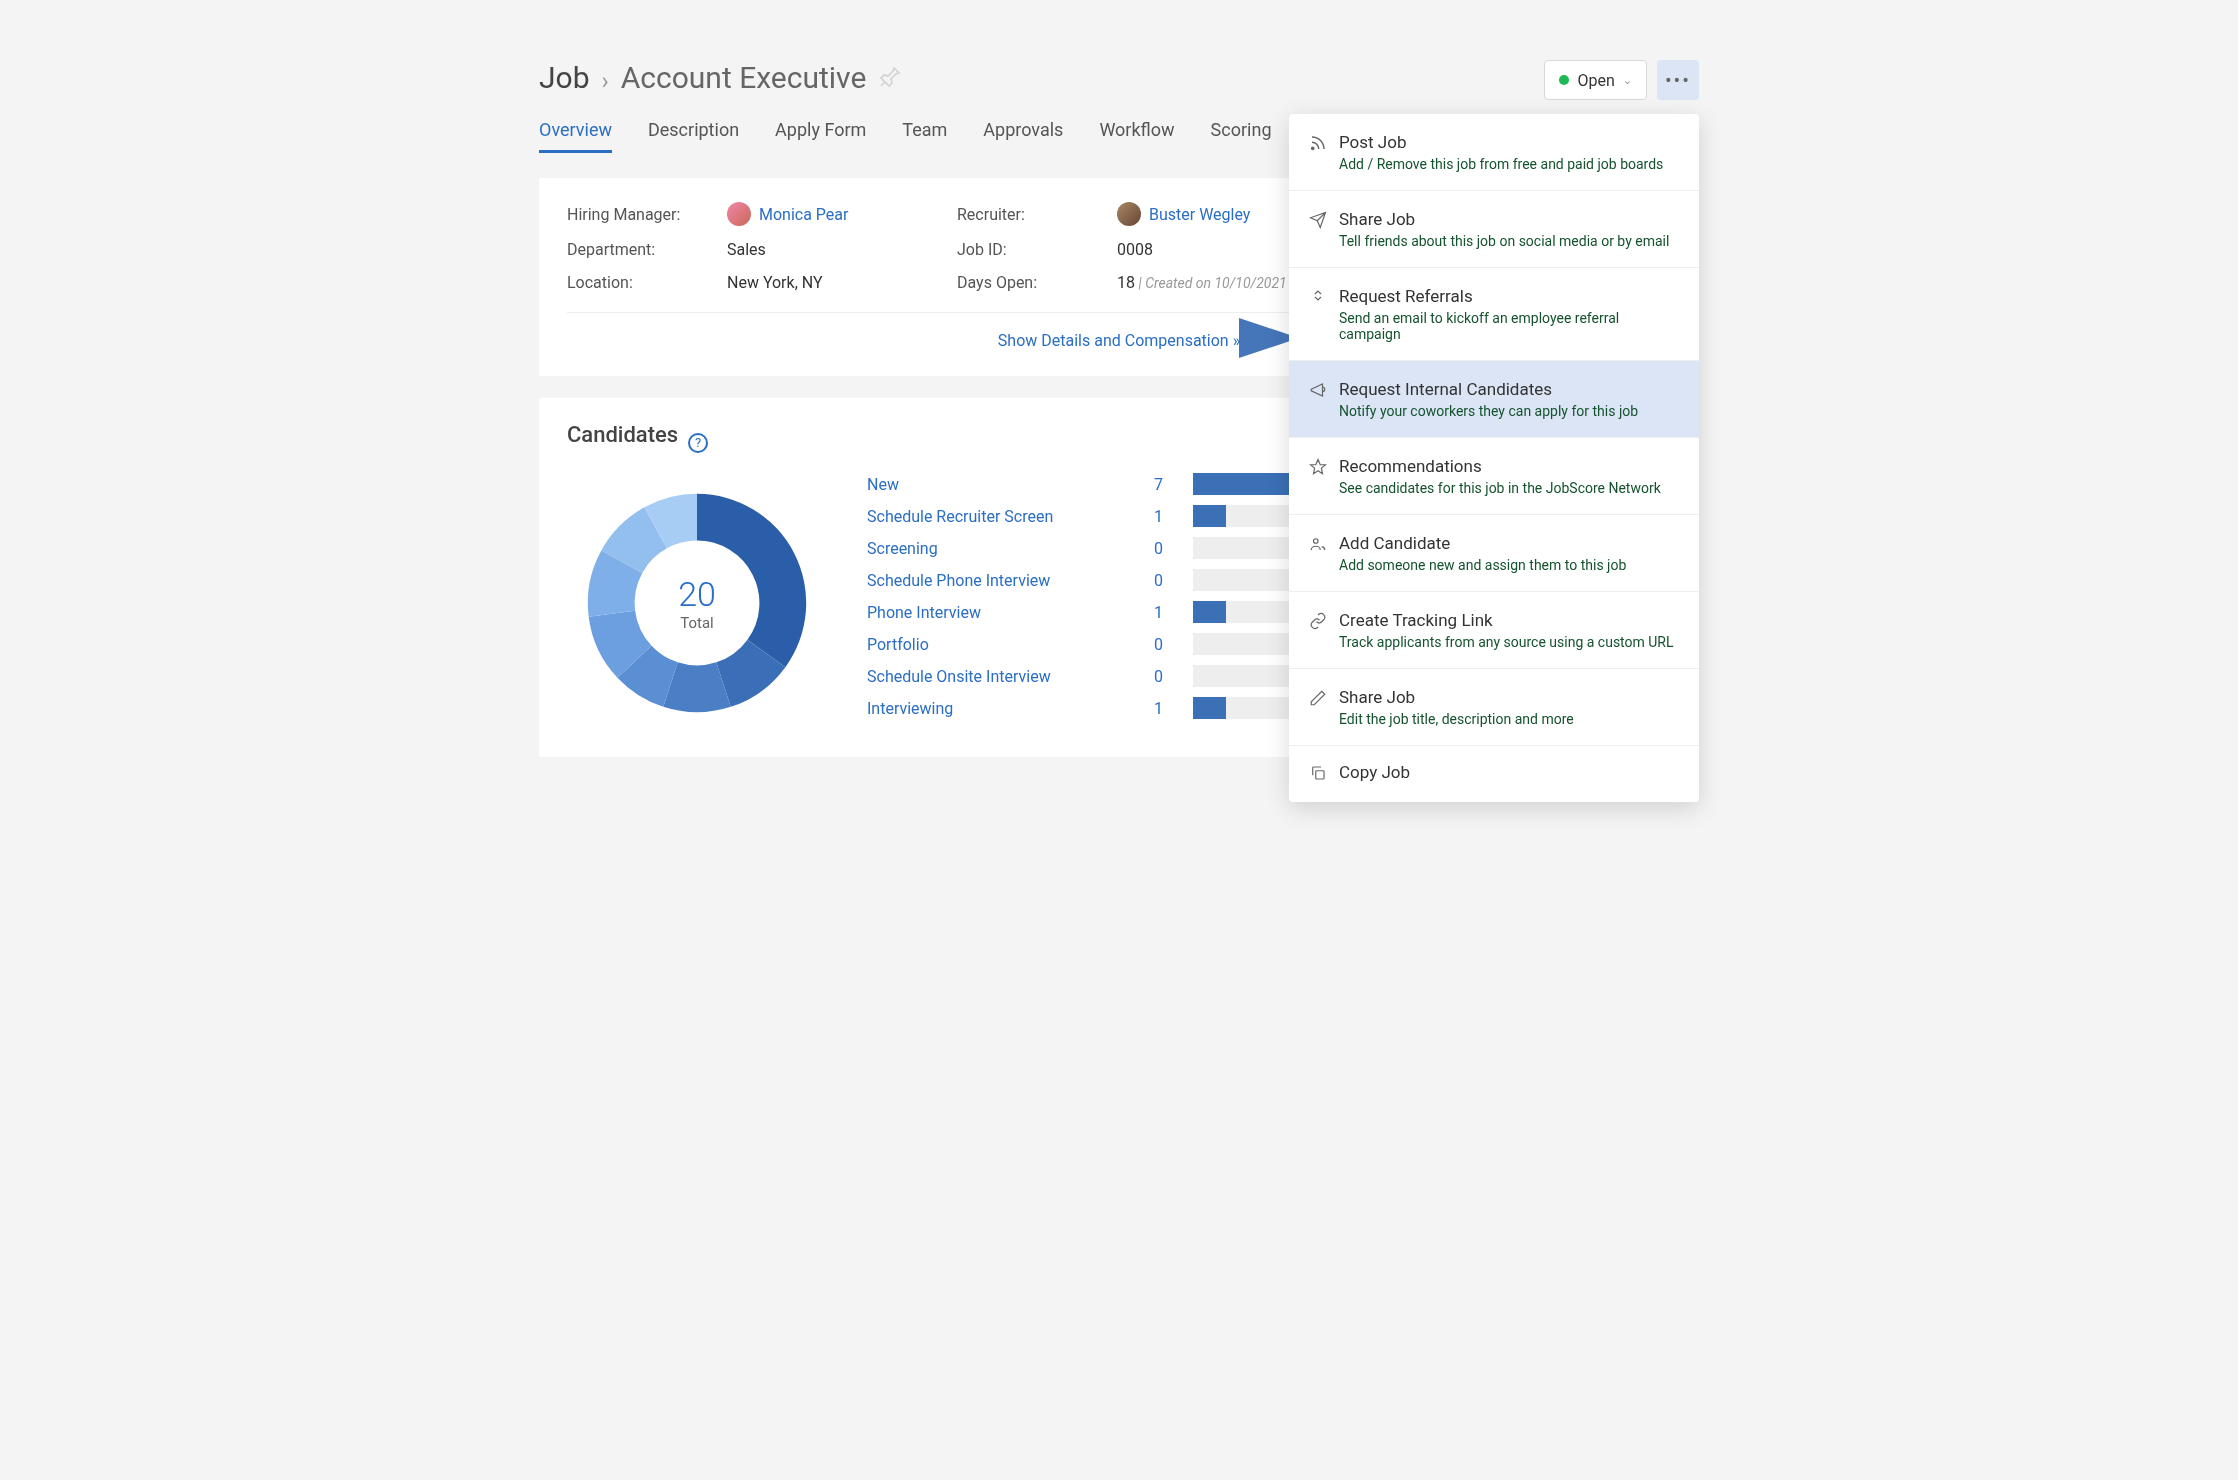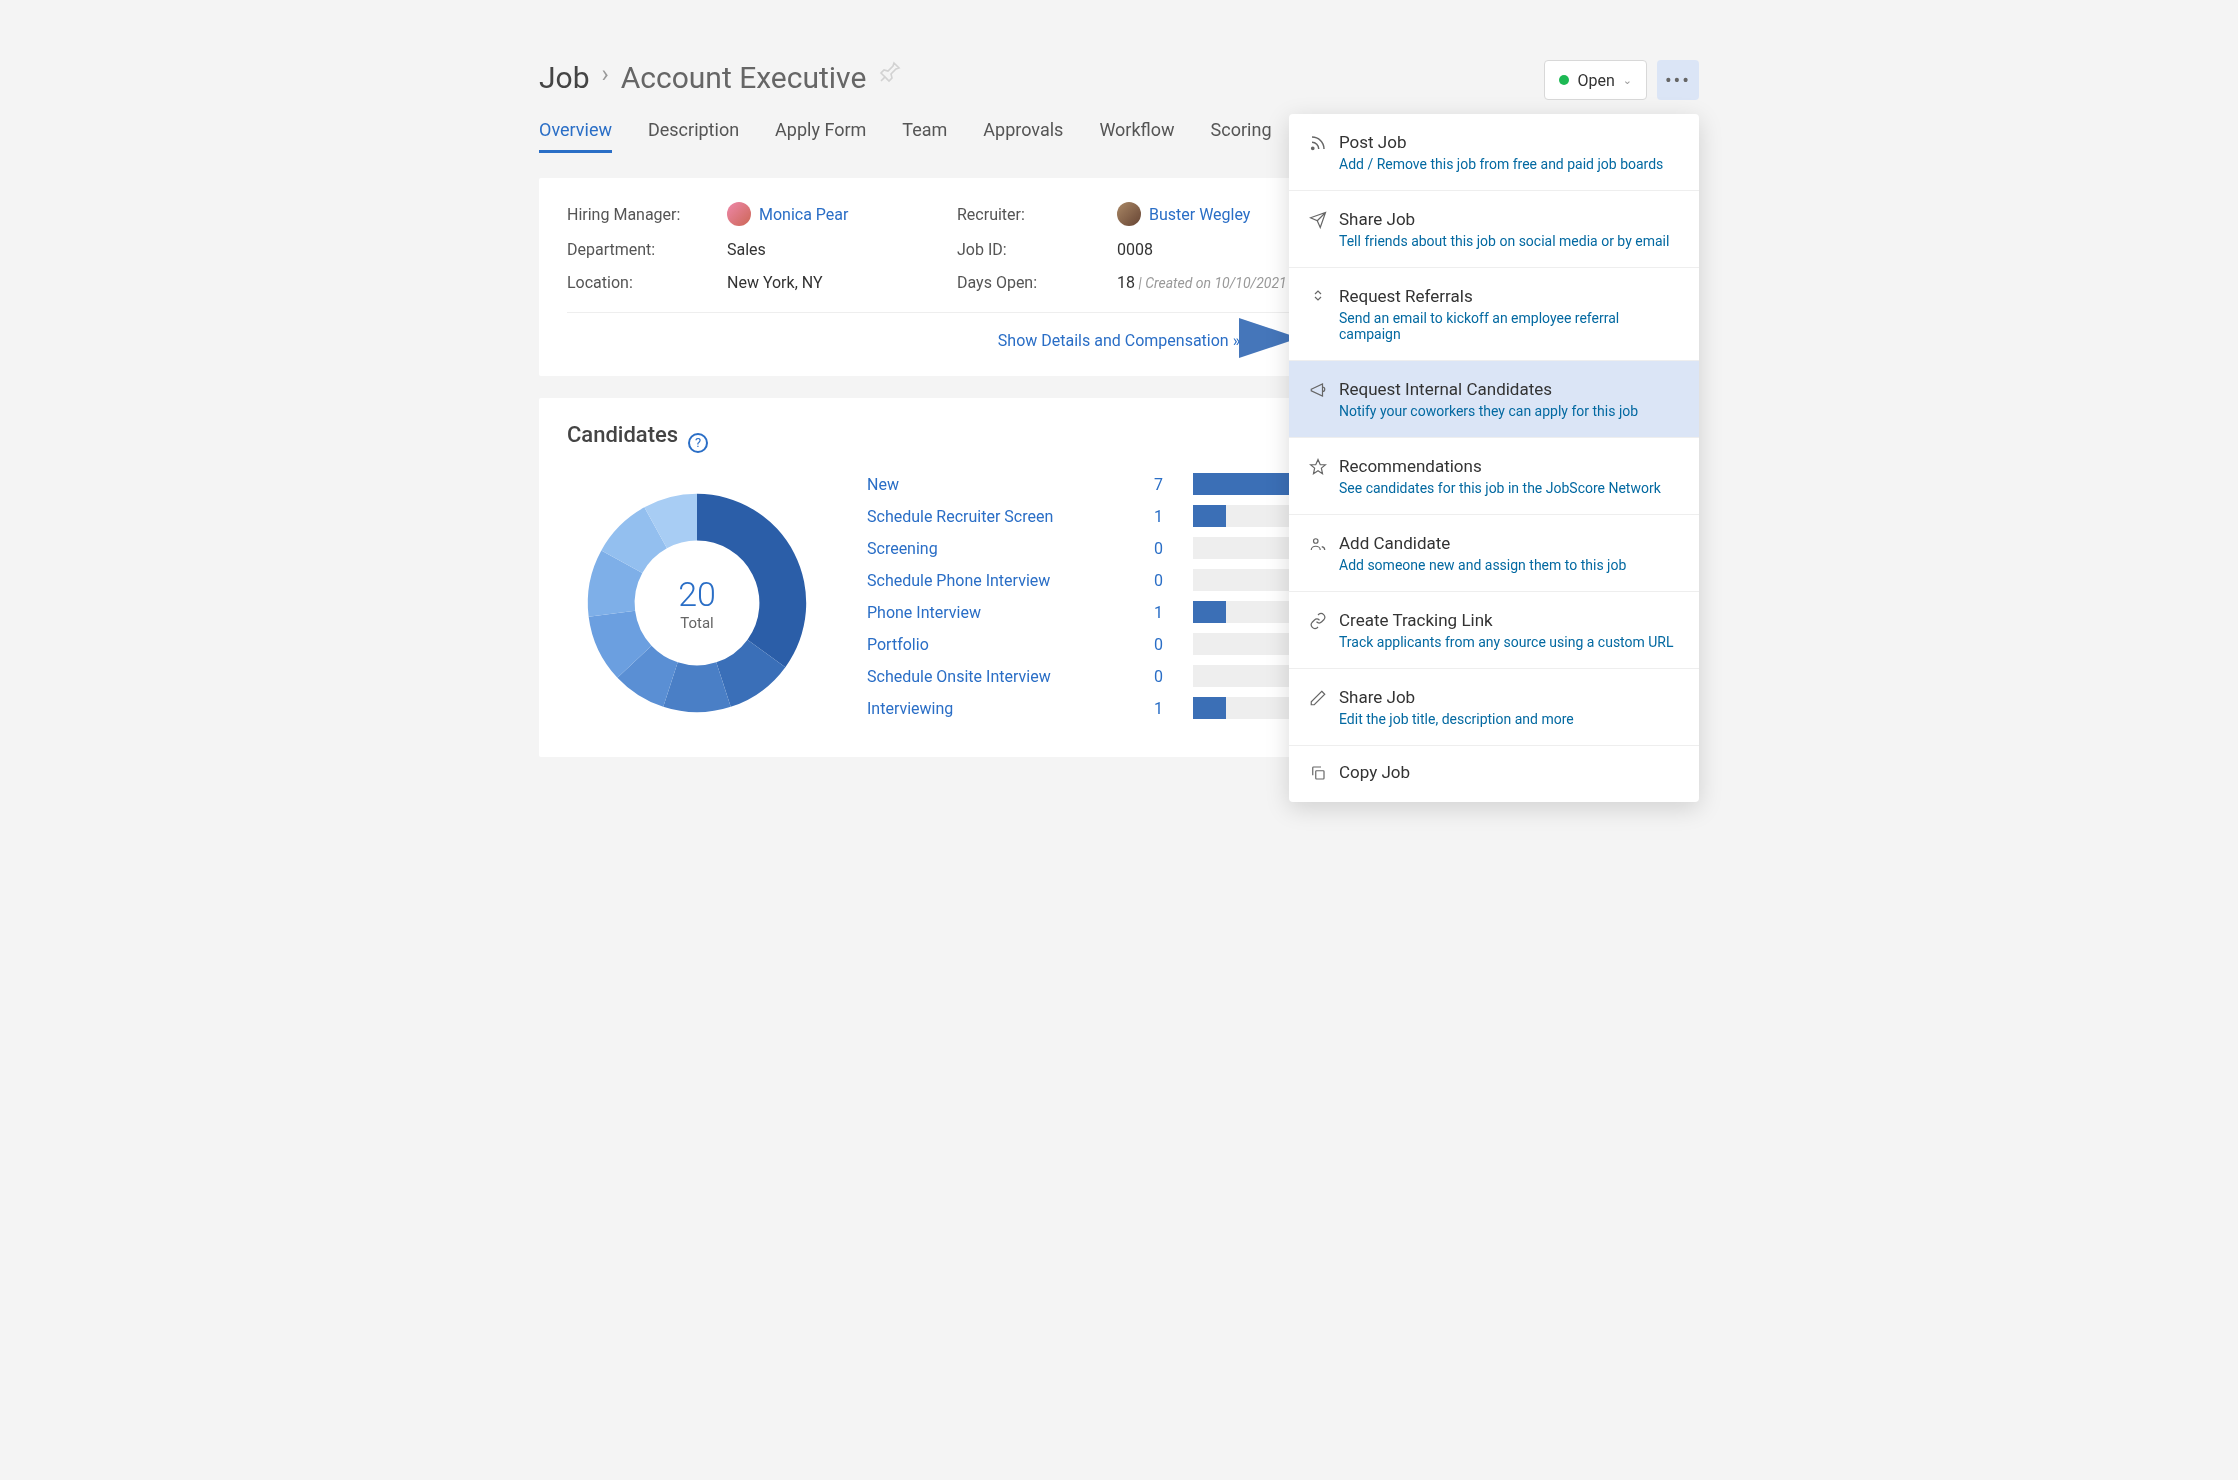--- a/index.html
+++ b/index.html
@@ -1,20 +1,20 @@
 <!DOCTYPE html>
 <html><head>
 <meta charset="utf-8">
 <style>
 * { margin:0; padding:0; box-sizing:border-box; font-family:-apple-system,BlinkMacSystemFont,"Segoe UI",Roboto,sans-serif; }
 body { background:#f4f4f4; padding:60px 100px; color:#333; }
 .page { max-width:1160px; margin:0 auto; position:relative; }
 
 
-.breadcrumb { display:flex; align-items:flex-start; gap:12px; font-size:30px; color:#555; margin-bottom:18px; }
+.breadcrumb { display:flex; align-items:flex-end; gap:12px; font-size:30px; color:#555; margin-bottom:18px; }
 .breadcrumb .crumb-root { color:#444; }
 .breadcrumb .chev { color:#999; font-size:24px; }
 .breadcrumb .crumb-leaf { color:#666; font-weight:400; }
 .pin-ico { color:#bbb; font-size:24px; cursor:pointer; }
 
 
 .top-ctrls { position:absolute; top:0; right:0; display:flex; gap:10px; }
 .status-btn { background:#fff; border:1px solid #d8d8d8; border-radius:4px; padding:8px 14px; display:flex; align-items:center; gap:8px; font-size:16px; color:#333; cursor:pointer; }
 .status-dot { width:10px; height:10px; border-radius:50%; background:#1db954; }
 .status-btn .caret { color:#999; font-size:11px; }
@@ -59,21 +59,21 @@
 .stage-row .sbar { flex:1; height:22px; background:#eee; position:relative; }
 .stage-row .sbar .fill { position:absolute; left:0; top:0; bottom:0; background:#3b6fb6; }
 
 
 .menu { position:absolute; top:54px; right:0; width:410px; background:#fff; box-shadow:0 6px 24px rgba(0,0,0,0.15); border-radius:4px; z-index:10; overflow:hidden; }
 .menu-item { display:flex; gap:8px; padding:18px 20px; border-bottom:1px solid #eee; cursor:pointer; }
 .menu-item:last-child { border-bottom:none; }
 .menu-item.hl { background:#dbe5f6; }
 .menu-item .mico { width:22px; flex:none; color:#666; font-size:17px; padding-top:2px; }
 .menu-item .mtxt .mtitle { font-size:17px; color:#333; margin-bottom:4px; }
-.menu-item .mtxt .mdesc { font-size:14px; color:#0369a1; }
+.menu-item .mtxt .mdesc { font-size:14px; color:#14532d; }
 .menu-item.nodesc { padding:16px 20px; }
 
 
 .arrow { position:absolute; left:500px; top:120px; width:260px; height:80px; pointer-events:none; }
 </style>
 </head>
 <body>
 
 <div class="page">
 

